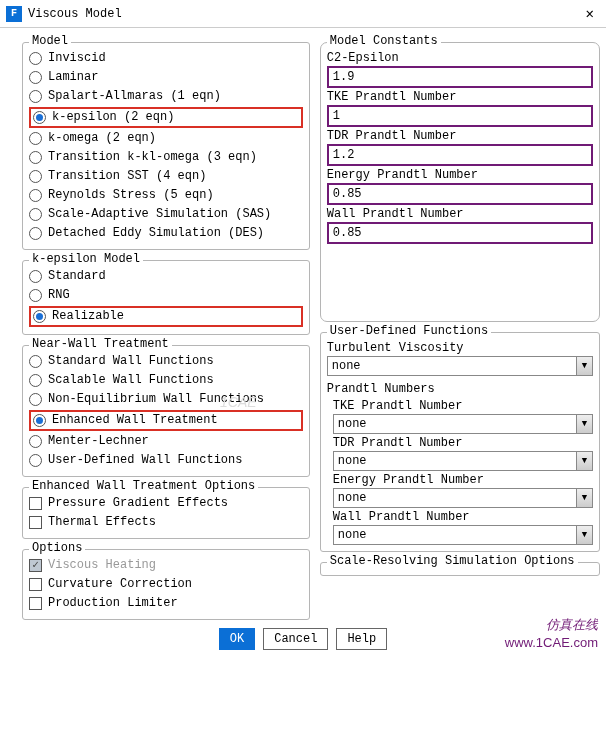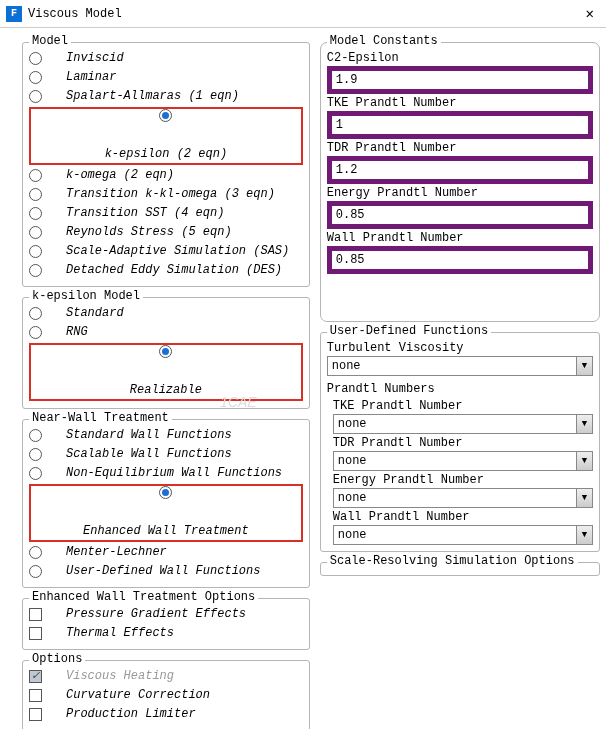--- a/index.html
+++ b/index.html
@@ -46,24 +46,23 @@
     position: absolute;
     top: -9px;
     left: 6px;
     background: #fff;
     padding: 0 3px;
     white-space: nowrap;
   }
   .radio-row, .check-row {
     display: flex;
     align-items: center;
-    gap: 24px;
+    gap: 6px;
     padding: 1px 0;
     line-height: 17px;
-    font-style: italic;
   }
   .radio {
     width: 13px; height: 13px; border: 1px solid #555; border-radius: 50%;
     display: inline-flex; align-items: center; justify-content: center;
     flex-shrink: 0;
   }
   .radio.sel::after {
     content: ""; width: 7px; height: 7px; background: #1a6fd6; border-radius: 50%;
   }
   .check {
@@ -73,25 +72,24 @@
     background: #fff;
   }
   .check.sel { background: #bfc8d2; }
   .check.sel::after {
     content: "✓"; font-size: 11px; color: #444; line-height: 11px;
   }
   .hl {
     border: 2px solid #d93025;
     margin: 1px 0;
     padding: 0 2px;
-    flex-direction: column;
   }
   .const-label { padding: 2px 0 1px 0; }
   .const-input {
-    border: 5px solid #701a75;
+    border: 2px solid #701a75;
     padding: 2px 4px;
     width: 100%;
     background: #fff;
   }
   .select {
     display: flex;
     justify-content: space-between;
     align-items: center;
     border: 1px solid #888;
     width: 100%;

